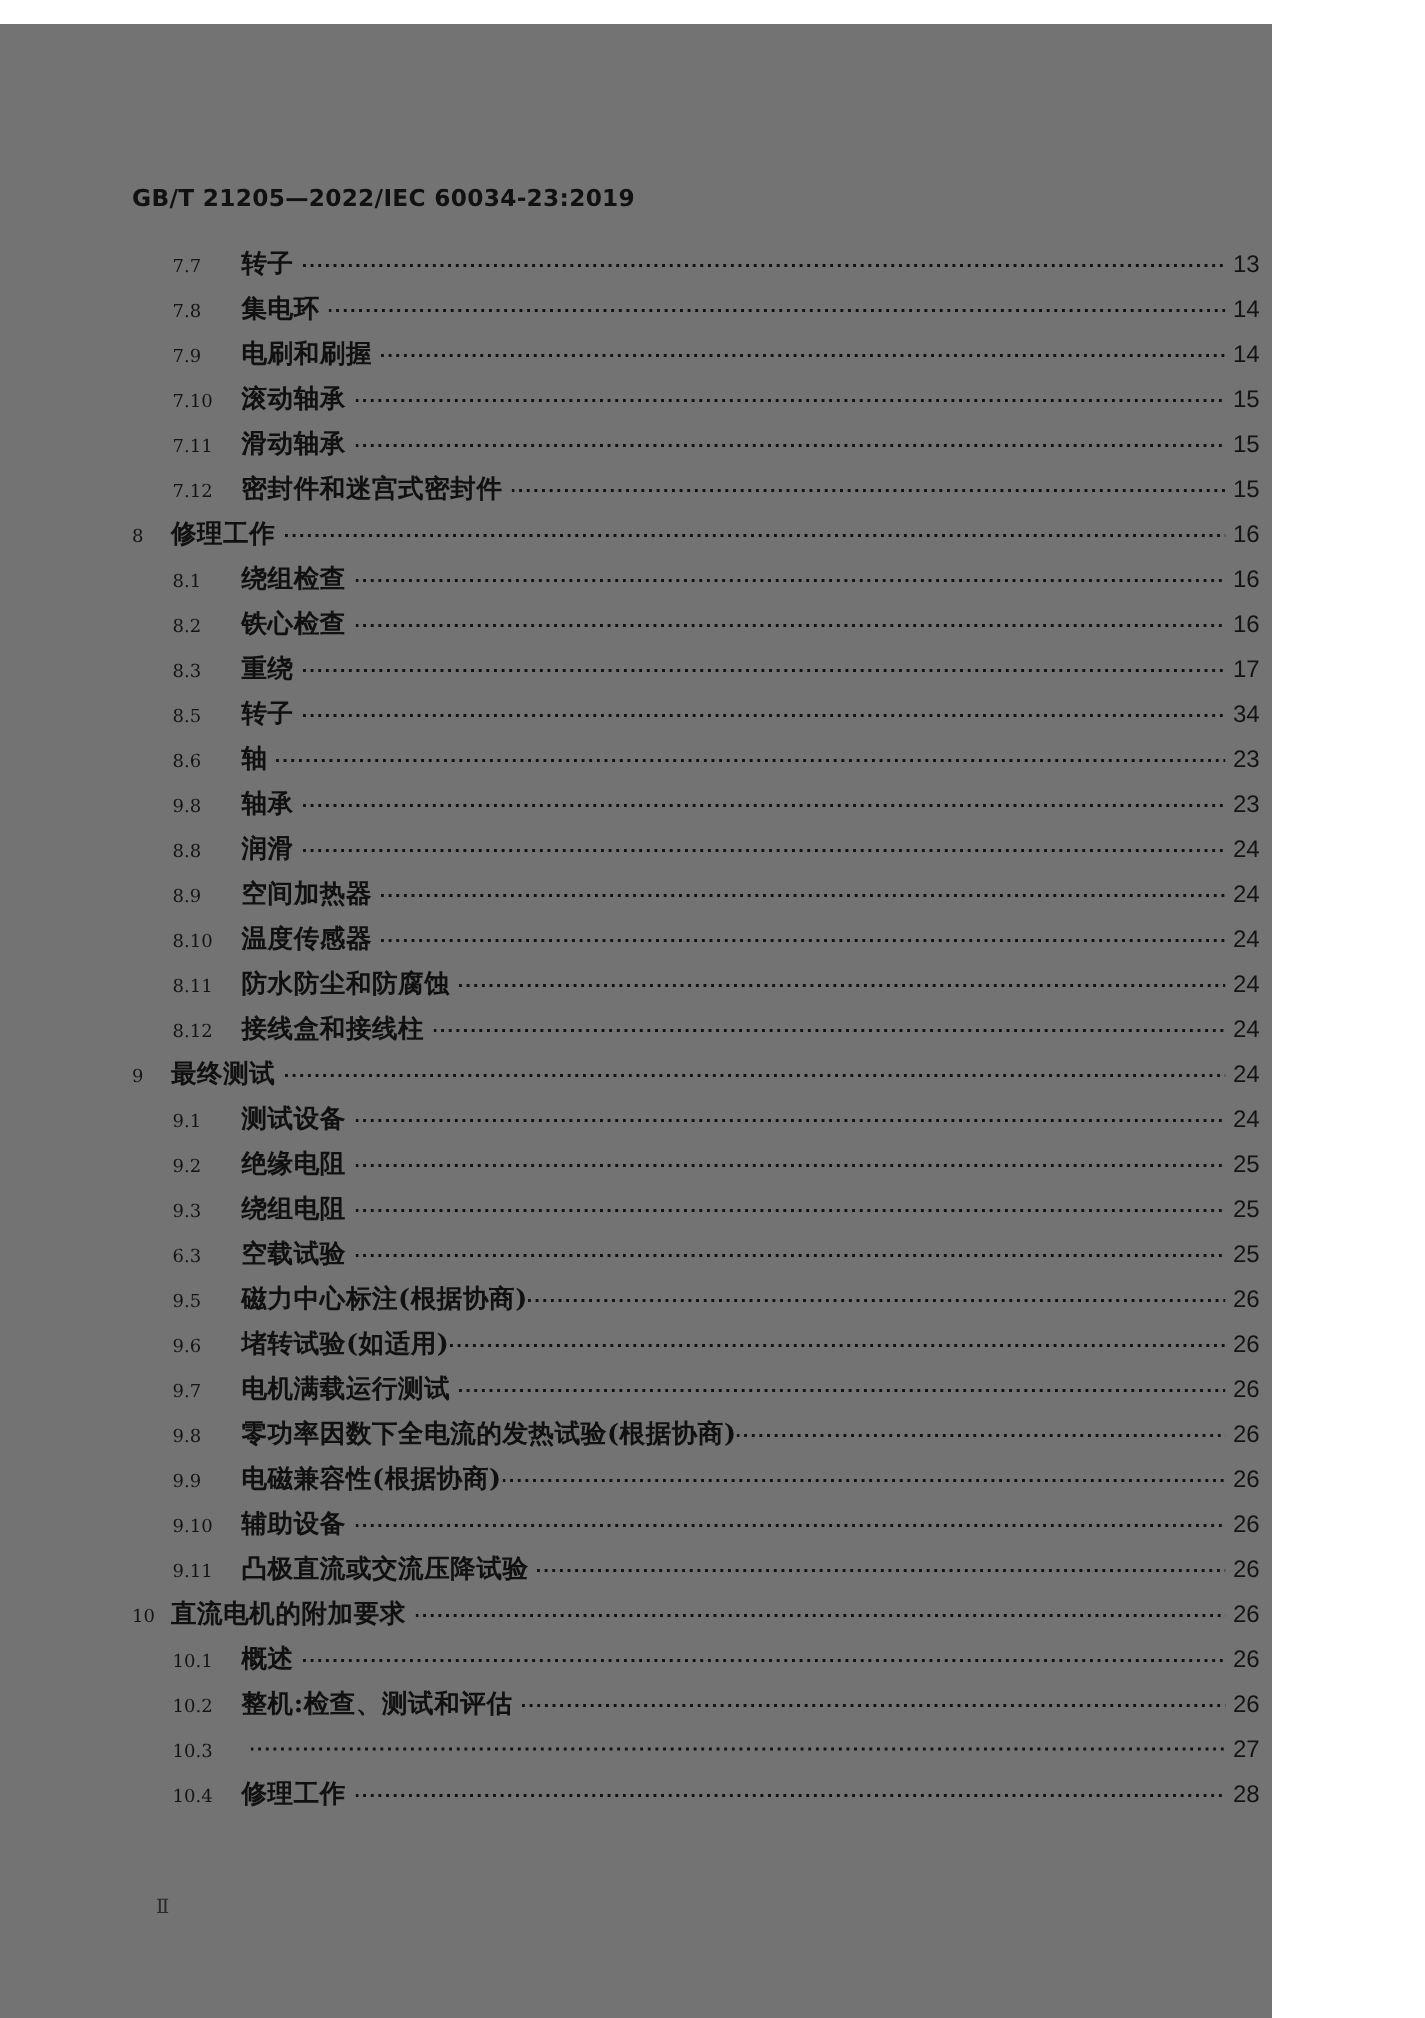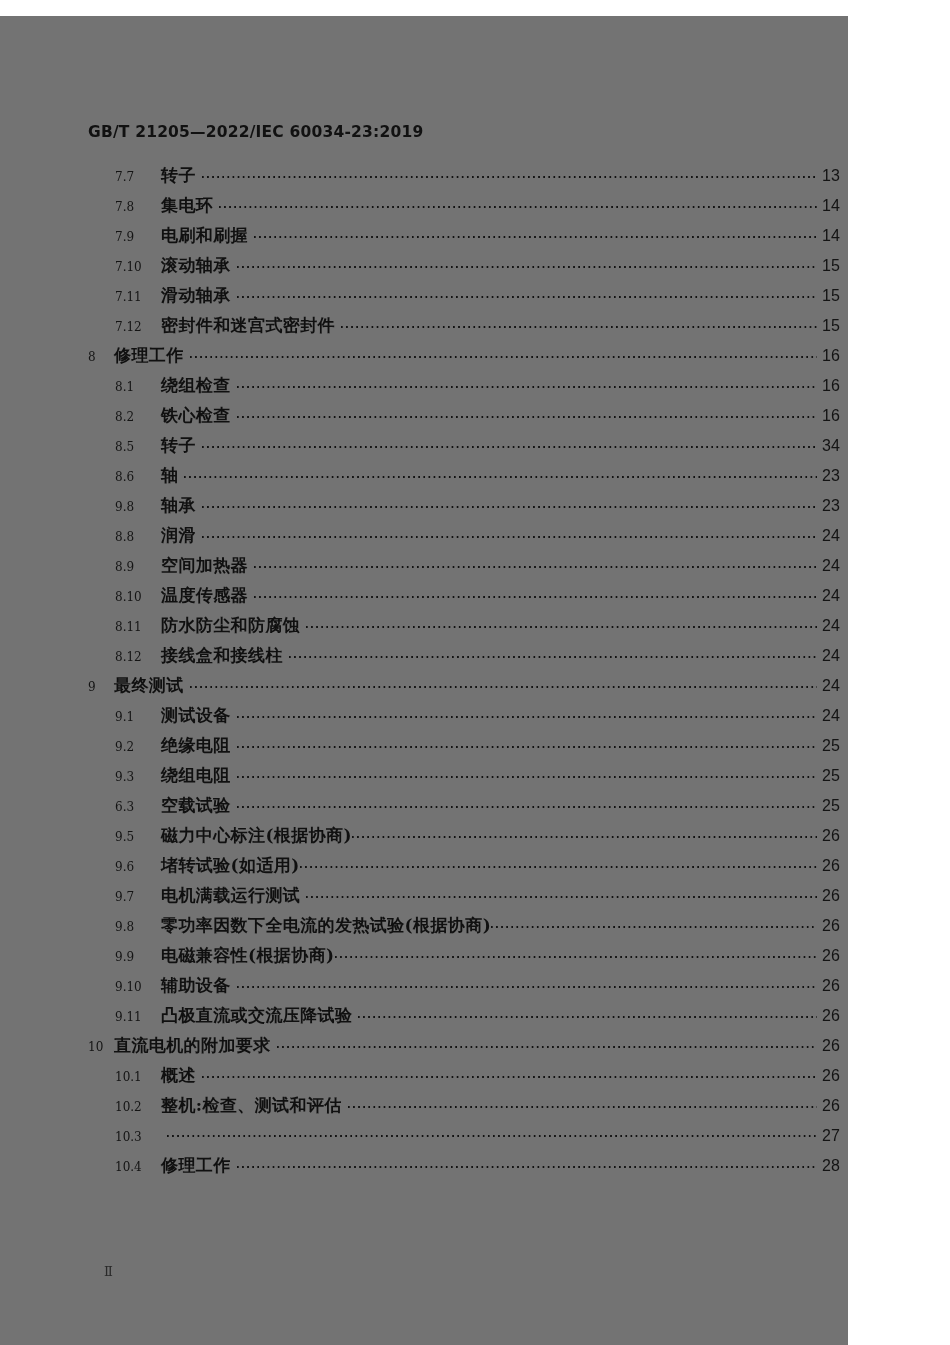--- a/index.html
+++ b/index.html
@@ -167,20 +167,26 @@
         <span class="toc-dots"></span>
         <span class="toc-page">16</span>
       </div>
       <div class="toc-entry lvl2">
         <span class="toc-num">8.2</span>
         <span class="toc-label">铁心检查</span>
         <span class="toc-dots"></span>
         <span class="toc-page">16</span>
       </div>
       <div class="toc-entry lvl2">
+        <span class="toc-num">8.3</span>
+        <span class="toc-label">重绕</span>
+        <span class="toc-dots"></span>
+        <span class="toc-page">17</span>
+      </div>
+      <div class="toc-entry lvl2">
         <span class="toc-num">8.5</span>
         <span class="toc-label">转子</span>
         <span class="toc-dots"></span>
         <span class="toc-page">34</span>
       </div>
       <div class="toc-entry lvl2">
         <span class="toc-num">8.6</span>
         <span class="toc-label">轴</span>
         <span class="toc-dots"></span>
         <span class="toc-page">23</span>

